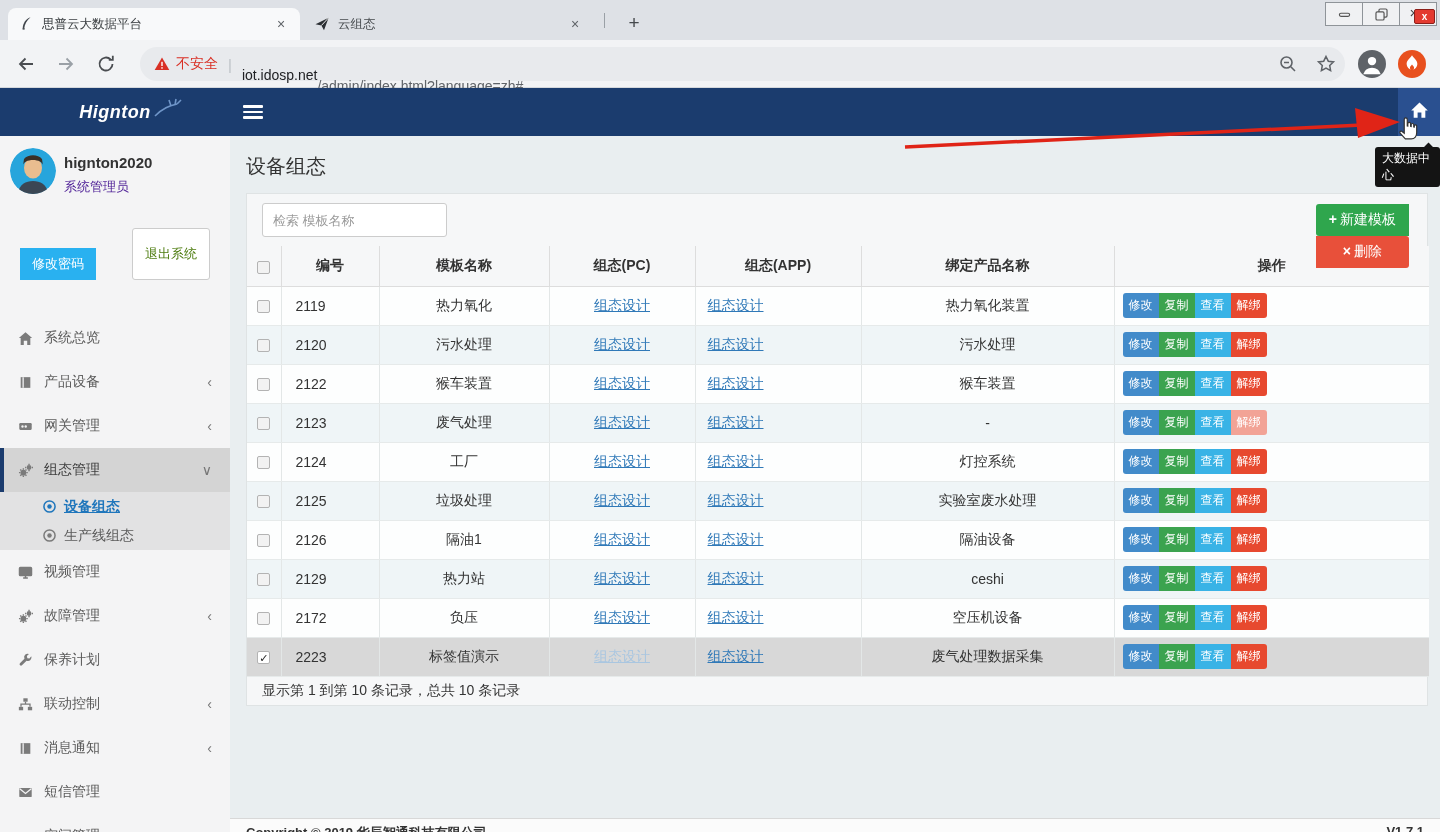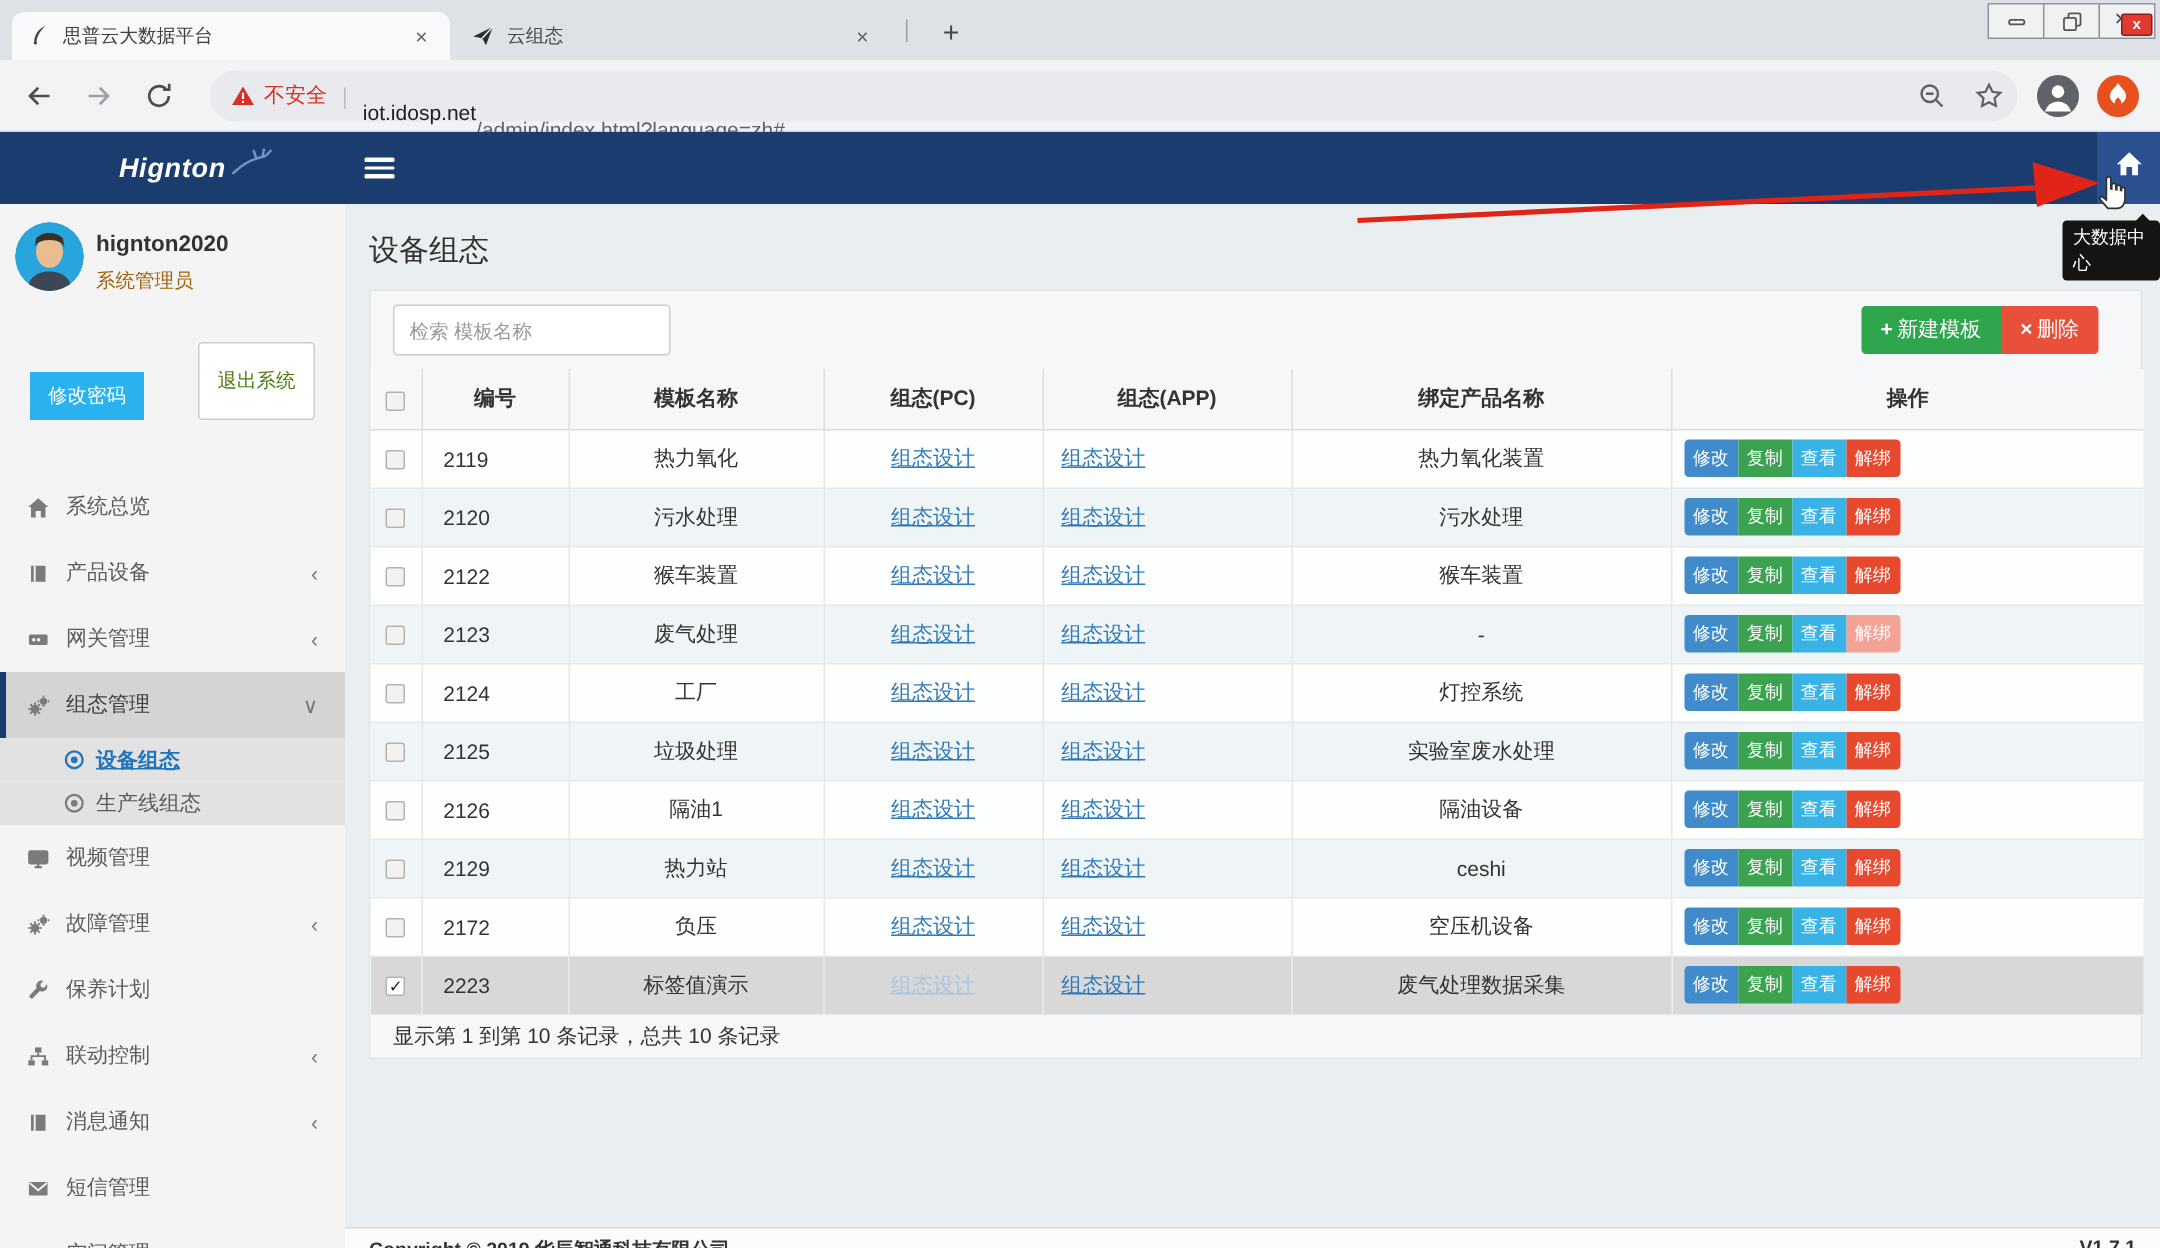--- a/index.html
+++ b/index.html
@@ -33,21 +33,21 @@
   .rndic { position:absolute; top:10px; width:28px; height:28px; border-radius:50%; }
 
   
   .app { display:flex; height:744px; }
   .sidebar { width:230px; flex:0 0 230px; background:#f4f4f5; position:relative; }
   .logo-bar { height:48px; background:#1b3c6e; display:flex; align-items:center; justify-content:center; }
   .logo-text { color:#fff; font-size:18px; font-weight:bold; font-style:italic; letter-spacing:.5px; position:relative; }
   .profile { display:flex; padding:12px 10px 10px 10px; gap:8px; }
   .avatar { width:46px; height:46px; border-radius:50%; overflow:hidden; flex:0 0 46px; }
   .uname { font-size:15px; font-weight:bold; color:#333; margin-top:6px; }
-  .urole { font-size:13px; color:#a16207; margin-top:7px; }
+  .urole { font-size:13px; color:#4c1d95; margin-top:7px; }
   .side-actions { display:flex; margin:22px 0 0 20px; gap:36px; }
   .btn-pwd { background:#29b1f0; color:#fff; border:none; font-size:13px; padding:7px 12px; border-radius:0;margin-top:20px; }
   .btn-logout { background:#fff; color:#4d7c0f; border:1px solid #ccc; font-size:13px; padding:7px 12px; border-radius:3px; }
   .menu { margin-top:36px; }
   .mi { height:44px; display:flex; align-items:center; padding-left:18px; color:#5b5b5b; font-size:14px; }
   .mi .ico { width:26px; color:#7b7b7b; display:flex; }
   .mi .ico svg { width:15px; height:15px; fill:currentColor; }
   .mi .lbl { flex:1; }
   .mi .chev { margin-right:18px; color:#777; font-size:14px; }
   .mi.active { background:#d4d4d4; border-left:4px solid #1b3c6e; padding-left:14px; color:#3e3e3e; }
@@ -62,21 +62,21 @@
   .hamb i { display:block; height:2.5px; background:#fff; margin:3px 0; border-radius:1px; }
   .home-btn { position:absolute; right:0; top:0; width:42px; height:48px; background:#2a5090; display:flex; align-items:center; justify-content:center; }
   .home-btn svg { width:19px; height:19px; }
 
   .content { flex:1; position:relative; }
   .page-title { font-size:20px; color:#333; margin:17px 0 13px 16px; font-weight:normal; }
   .panel { margin-left:16px; width:1182px; background:#f6f7f8; border:1px solid #dfe3e4; }
   .panel-top { position:relative; height:52px; padding:9px 0 0 15px; }
   .search-input { width:185px; height:34px; border:1px solid #ccc; border-radius:3px; background:#fff; padding:0 10px; font-size:13px; color:#333; font-family:inherit; }
   .search-input::placeholder { color:#999; }
-  .crud { position:absolute; right:28px; top:10px; display:flex; }
+  .crud { position:absolute; right:18px; top:10px; display:flex;flex-direction:column; }
   .btn-new { background:#2fa64d; color:#fff; border:none; font-size:14px; padding:7px 13px; border-radius:3px 0 0 3px; font-family:inherit; }
   .btn-del { background:#e8503a; color:#fff; border:none; font-size:14px; padding:7px 13px; border-radius:0 3px 3px 0; font-family:inherit; }
   .bic { font-weight:bold; margin-right:3px; }
 
   table.grid { width:100%; border-collapse:collapse; table-layout:fixed; background:#fdfefe; }
   .grid th { height:40px; font-size:14px; font-weight:bold; color:#333; text-align:center; border-bottom:1px solid #ddd; border-right:1px solid #ddd; background:#f6f7f8; }
   .grid th:last-child { border-right:none; }
   .grid td { height:39px; font-size:14px; color:#333; border-bottom:1px solid #e6eaea; border-right:1px solid #e3e7e7; text-align:center; overflow:hidden; white-space:nowrap; }
   .grid td:last-child { border-right:none; }
   .grid tbody tr:nth-child(even) td { background:#eff5f7; }

